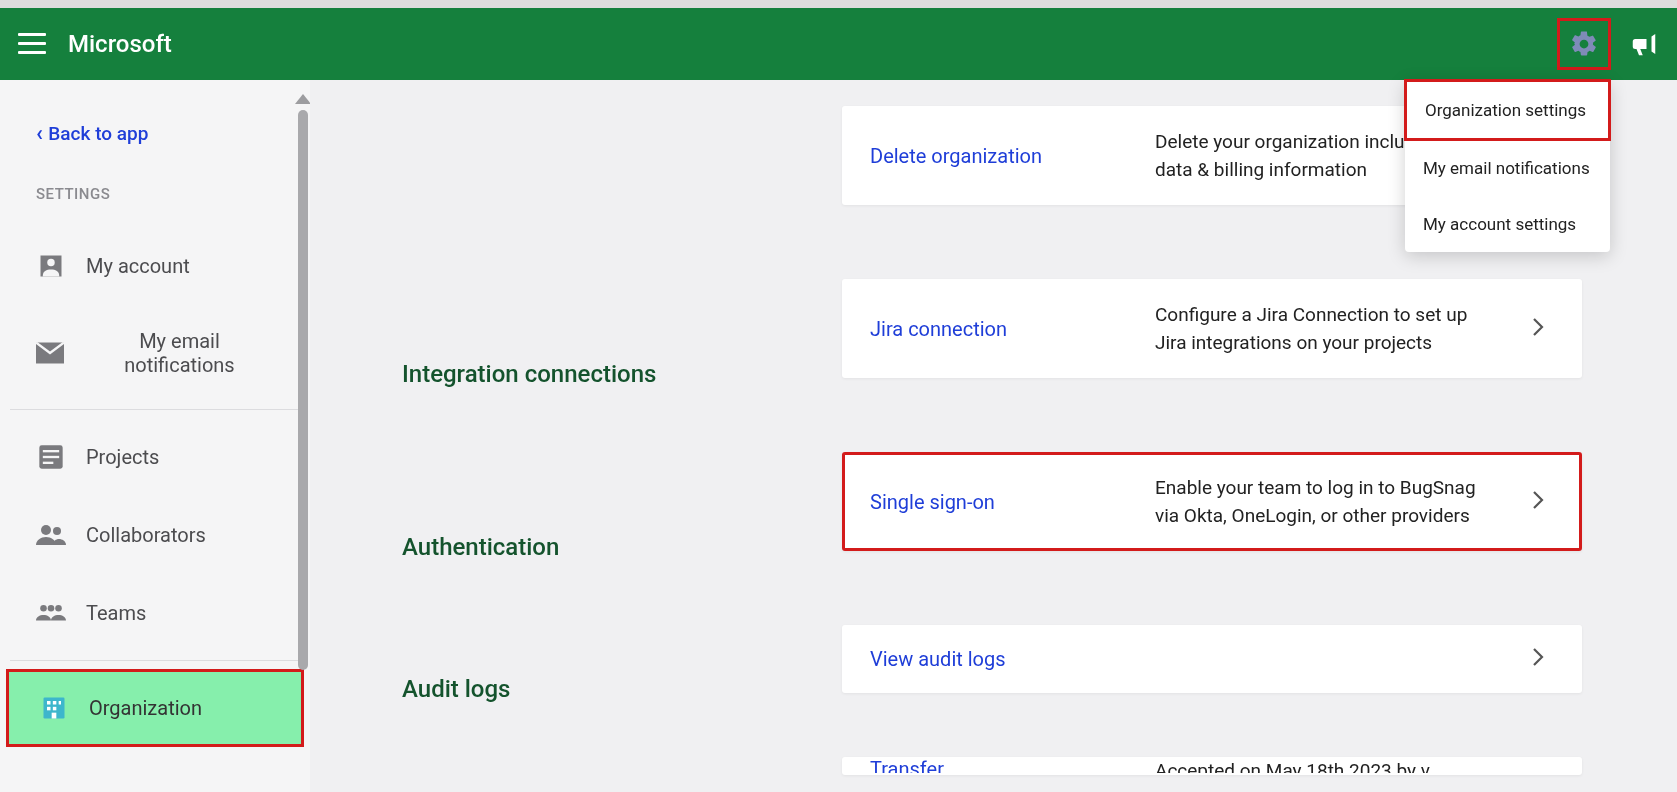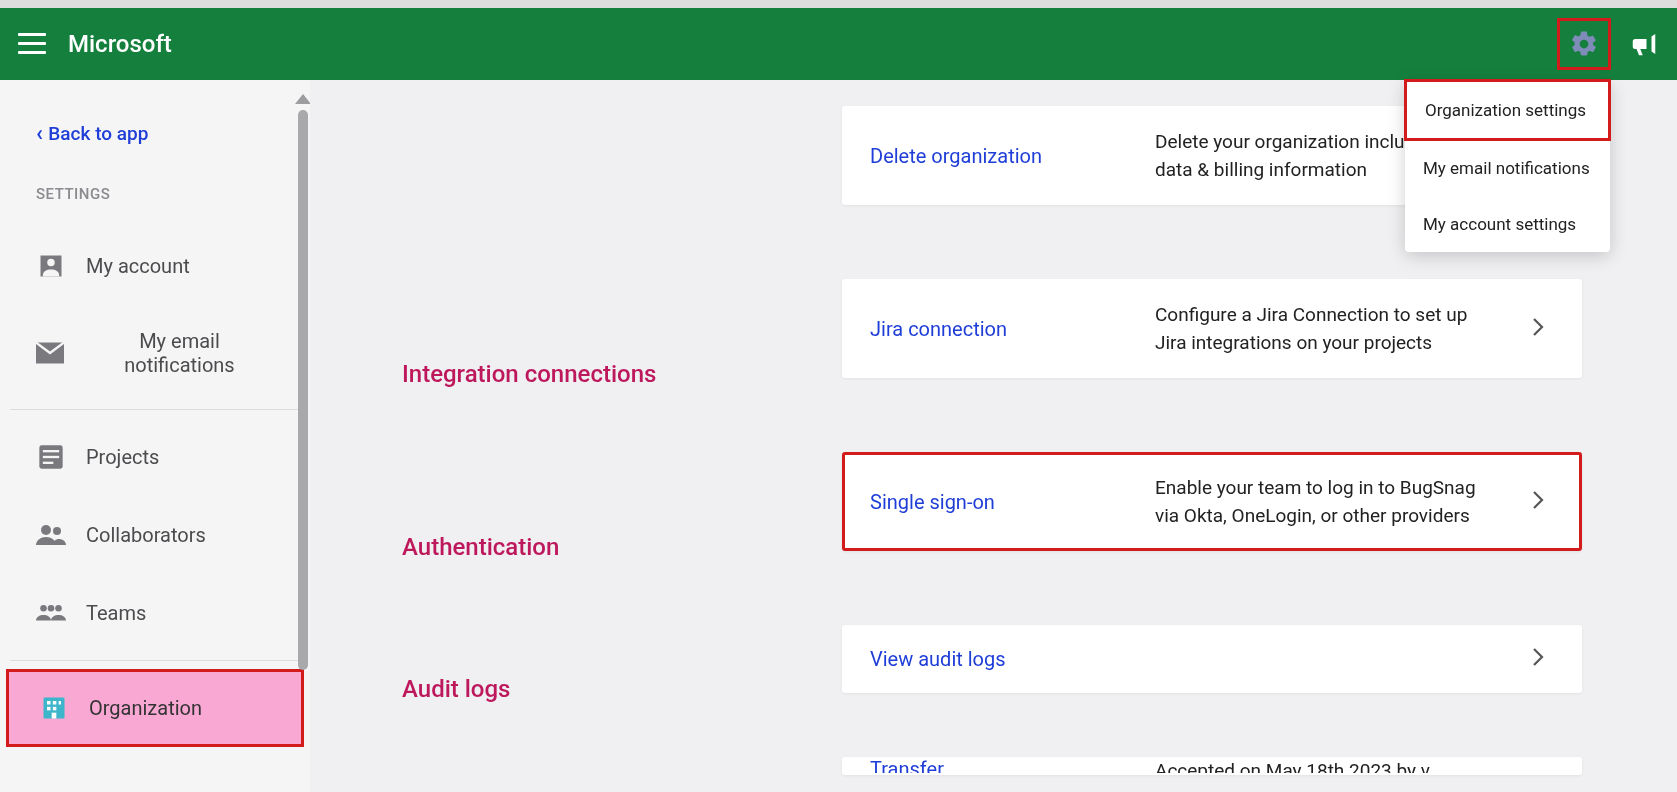--- a/index.html
+++ b/index.html
@@ -94,21 +94,21 @@
     font-size: 20px;
     color: #4c4c4f;
     cursor: pointer;
     text-align: center;
   }
   .nav-item .icon { width: 30px; height: 30px; display: flex; align-items: center; justify-content: center; }
   .nav-item svg { fill: #7a7a7e; }
   .nav-divider { height: 1px; background: #dcdcdf; margin: 8px 10px 8px 10px; }
 
   .nav-item.selected {
-    background: #f9a8d4;
+    background: #86efac;
     border: 3px solid #d31b1b;
     margin: 0 6px 0 6px;
     padding: 21px 30px;
   }
   .nav-item.selected .icon svg { fill: #3db6cc; }
   .nav-item.selected .label { color: #333; }
 
   
   .scroll-decor {
     position: absolute;
@@ -134,21 +134,21 @@
     position: absolute;
     left: 322px; right: 0; top: 80px; bottom: 0;
     background: #f0f0f2;
     overflow: hidden;
     padding: 0 40px 0 80px;
   }
   .section-row { display: flex; align-items: flex-end; margin-top: 64px; }
   .section-row.first { margin-top: 0; }
   .section-title {
     width: 440px; flex: 0 0 440px;
-    font-size: 24px; color: #be185d; font-weight: 500;
+    font-size: 24px; color: #14532d; font-weight: 500;
     padding-top: 18px;
   }
   .cards { flex: 1; max-width: 740px; }
   .card {
     background: #fff;
     border-radius: 3px;
     box-shadow: 0 1px 3px rgba(0,0,0,.06);
     padding: 22px 28px;
     display: flex; align-items: center; gap: 30px;
     margin-bottom: 10px;

